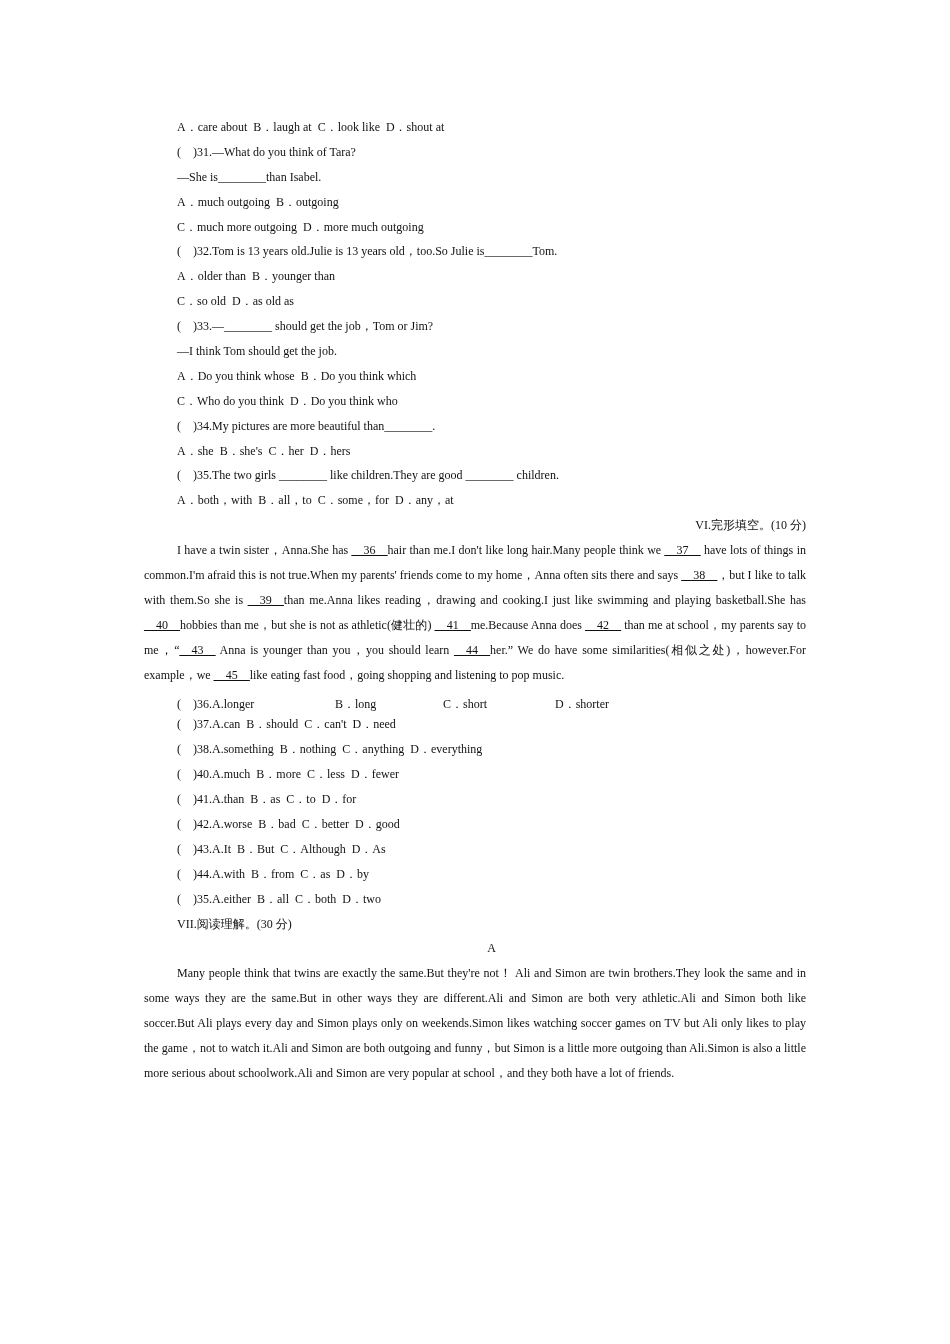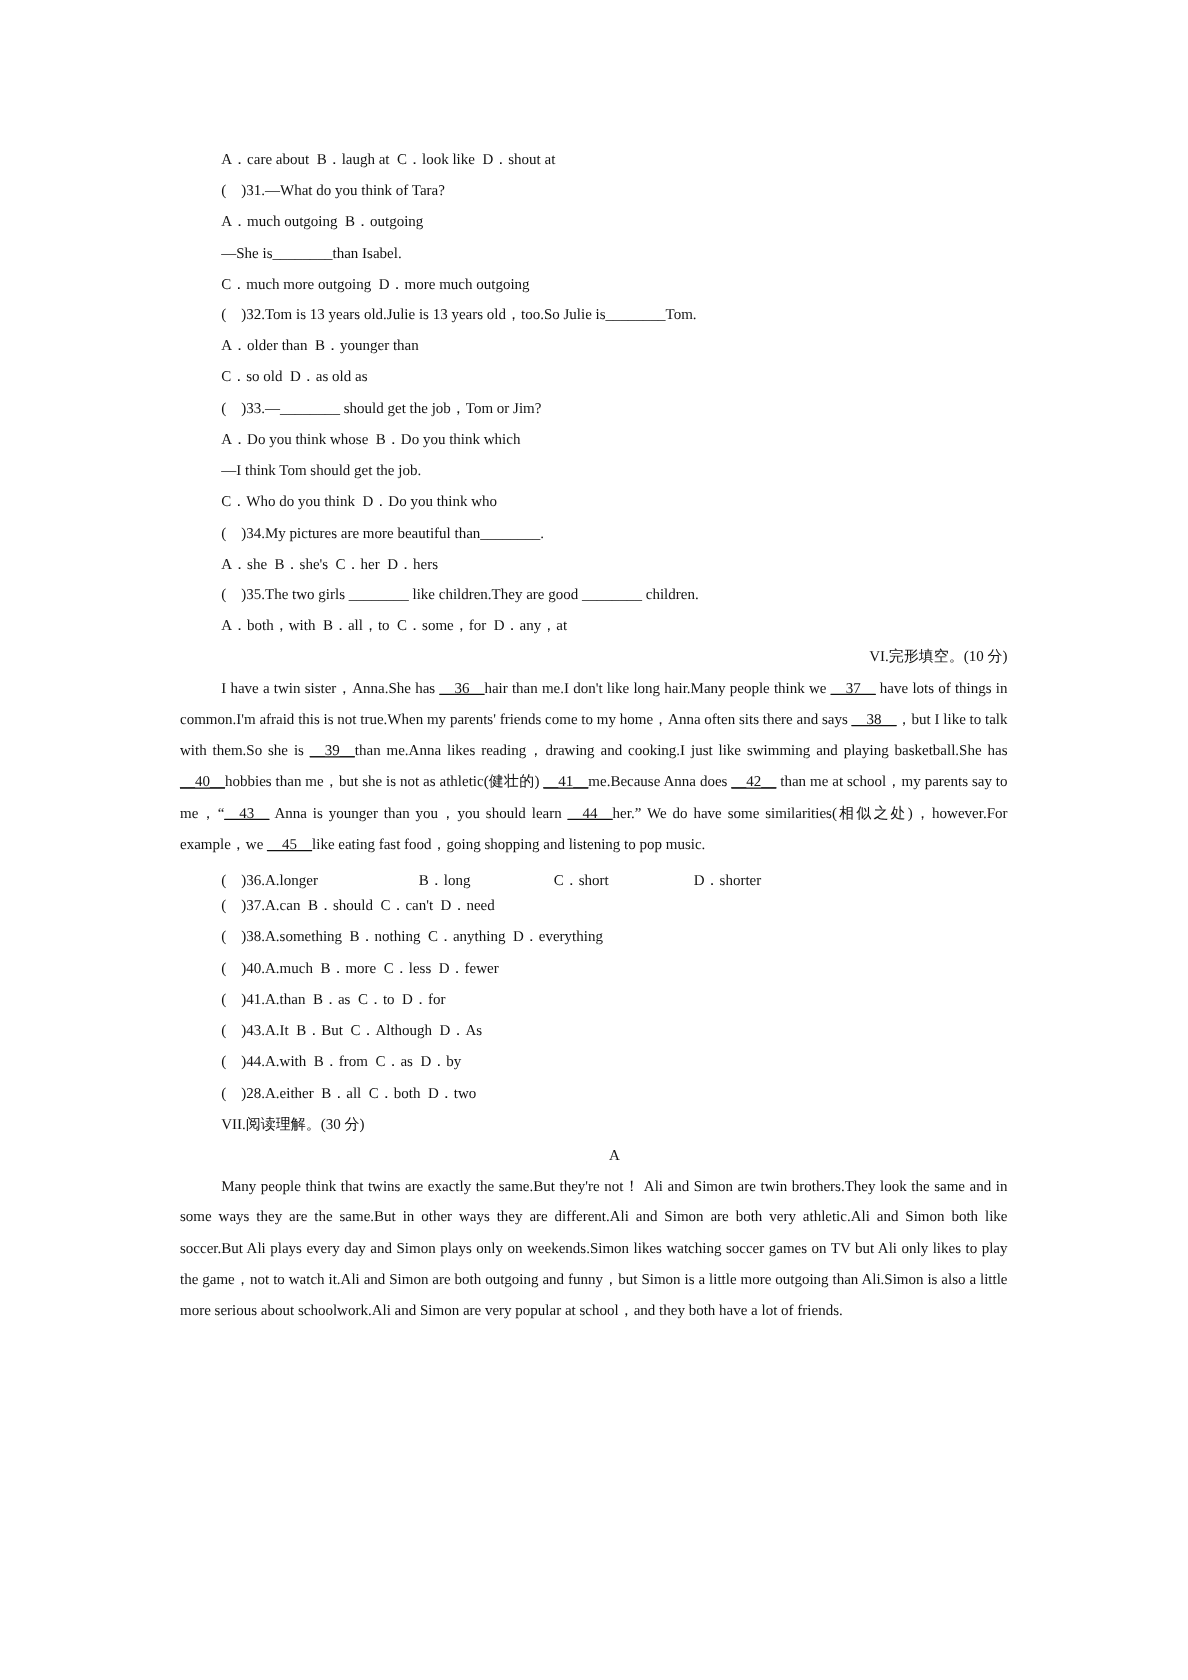--- a/index.html
+++ b/index.html
@@ -17,29 +17,29 @@
   .opt36 { position: relative; height: 24.9px; padding-left: 33px; }
   .opt36 span.o { position: absolute; top: 4px; white-space: pre; text-align: right; }
 </style>
 </head>
 <body>
 
 <div class="page">
   <div>
     <div class="line">A．care about  B．laugh at  C．look like  D．shout at</div>
     <div class="line">(    )31.—What do you think of Tara?</div>
+    <div class="line">—She is________than Isabel.</div>
     <div class="line">A．much outgoing  B．outgoing</div>
-    <div class="line">—She is________than Isabel.</div>
     <div class="line">C．much more outgoing  D．more much outgoing</div>
     <div class="line">(    )32.Tom is 13 years old.Julie is 13 years old，too.So Julie is________Tom.</div>
     <div class="line">A．older than  B．younger than</div>
     <div class="line">C．so old  D．as old as</div>
     <div class="line">(    )33.—________ should get the job，Tom or Jim?</div>
+    <div class="line">—I think Tom should get the job.</div>
     <div class="line">A．Do you think whose  B．Do you think which</div>
-    <div class="line">—I think Tom should get the job.</div>
     <div class="line">C．Who do you think  D．Do you think who</div>
     <div class="line">(    )34.My pictures are more beautiful than________.</div>
     <div class="line">A．she  B．she's  C．her  D．hers</div>
     <div class="line">(    )35.The two girls ________ like children.They are good ________ children.</div>
     <div class="line">A．both，with  B．all，to  C．some，for  D．any，at</div>
   </div>
 
   <div class="line heading" style="padding-left:33px">VI.完形填空。(10 分)</div>
 
   <p class="para"><span>I have a twin sister，Anna.She has </span><span class="blank">__36__</span><span>hair than me.I don't like long hair.Many people think we </span><span class="blank">__37__</span><span> have lots of things in common.I'm afraid this is not true.When my parents' friends come to my home，Anna often sits there and says </span><span class="blank">__38__</span><span>，but I like to talk with them.So she is </span><span class="blank">__39__</span><span>than me.Anna likes reading，drawing and cooking.I just like swimming and playing basketball.She has </span><span class="blank">__40__</span><span>hobbies than me，but she is not as athletic(健壮的) </span><span class="blank">__41__</span><span>me.Because Anna does </span><span class="blank">__42__</span><span> than me at school，my parents say to me，“</span><span class="blank">__43__</span><span> Anna is younger than you，you should learn </span><span class="blank">__44__</span><span>her.” We do have some similarities(相似之处)，however.For example，we </span><span class="blank">__45__</span><span>like eating fast food，going shopping and listening to pop music.</span></p>
@@ -47,20 +47,21 @@
   <div class="opt36">
     <span class="o" style="left:33px">(    )36.A.longer</span>
     <span class="o" style="left:191px">B．long</span>
     <span class="o" style="left:299px">C．short</span>
     <span class="o" style="left:411px">D．shorter</span>
   </div>
   <div class="line">(    )37.A.can  B．should  C．can't  D．need</div>
   <div class="line">(    )38.A.something  B．nothing  C．anything  D．everything</div>
   <div class="line">(    )40.A.much  B．more  C．less  D．fewer</div>
   <div class="line">(    )41.A.than  B．as  C．to  D．for</div>
+  <div class="line">(    )42.A.worse  B．bad  C．better  D．good</div>
   <div class="line">(    )43.A.It  B．But  C．Although  D．As</div>
   <div class="line">(    )44.A.with  B．from  C．as  D．by</div>
-  <div class="line">(    )28.A.either  B．all  C．both  D．two</div>
+  <div class="line">(    )35.A.either  B．all  C．both  D．two</div>
 
   <div class="line">VII.阅读理解。(30 分)</div>
   <div class="center">A</div>
   <p class="para">Many people think that twins are exactly the same.But they're not！ Ali and Simon are twin brothers.They look the same and in some ways they are the same.But in other ways they are different.Ali and Simon are both very athletic.Ali and Simon both like soccer.But Ali plays every day and Simon plays only on weekends.Simon likes watching soccer games on TV but Ali only likes to play the game，not to watch it.Ali and Simon are both outgoing and funny，but Simon is a little more outgoing than Ali.Simon is also a little more serious about schoolwork.Ali and Simon are very popular at school，and they both have a lot of friends.</p>
 </div>
 
 </body></html>

